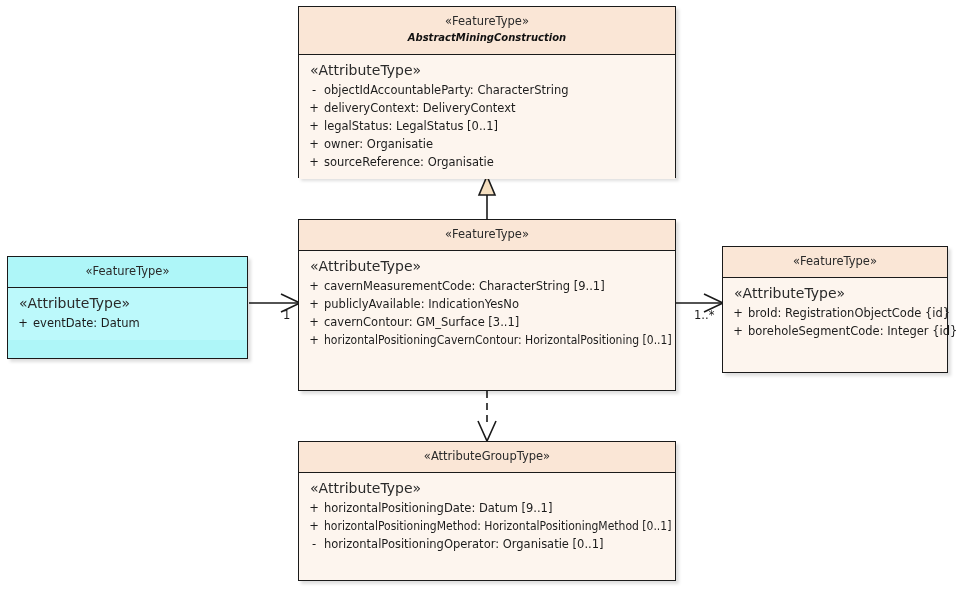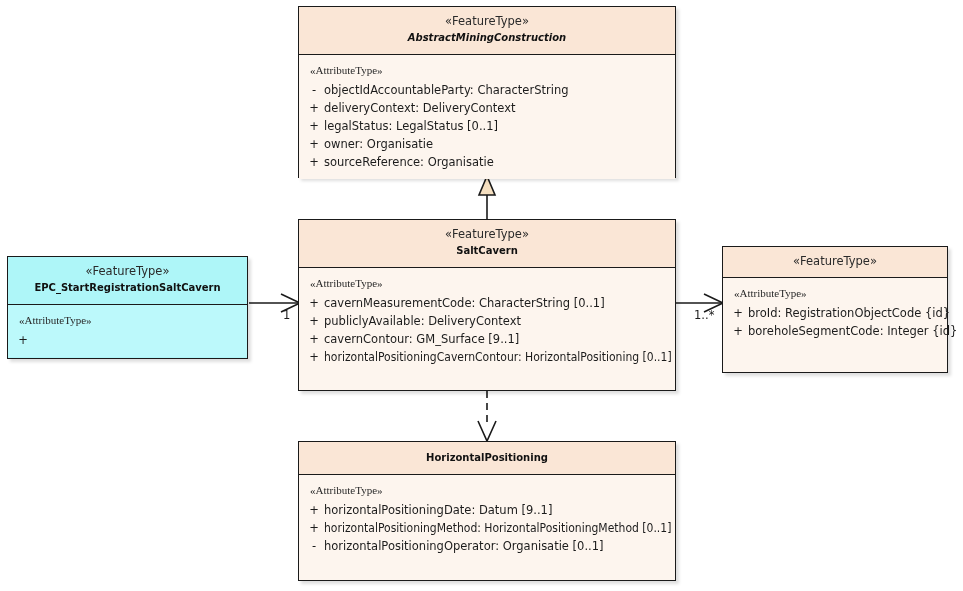--- a/index.html
+++ b/index.html
@@ -51,26 +51,25 @@
     color: #111111;
     line-height: 17px;
     white-space: nowrap;
   }
   .cls-name.abstract {
     font-style: italic;
   }
 
   
   .grp {
-    font-size: 11px;
+    font-size: 14px;
     color: #2a2a2a;
     padding: 0 0 2px 11px;
     line-height: 17px;
     white-space: nowrap;
-    font-family: Liberation Serif, serif;
   }
   .grp.spaced { padding-top: 7px; }
 
   
   .attr {
     display: flex;
     align-items: baseline;
     font-size: 11.5px;
     color: #1c1c1c;
     line-height: 18px;
@@ -171,52 +170,51 @@
       <div class="attr">
         <span class="vis">+</span>
         <span class="sig">sourceReference: Organisatie</span>
       </div>
     </div>
   </div>
 
   <div class="uml-class" style="left:298px; top:219px; width:378px; height:172px;">
     <div class="hdr">
       <div class="stereo">«FeatureType»</div>
-      <div class="cls-name">SaltCavern</div>
-    </div>
-    <div class="body">
-      <div class="grp">«AttributeType»</div>
-      <div class="attr">
-        <span class="vis">+</span>
-        <span class="sig">cavernMeasurementCode: CharacterString [0..1]</span>
-      </div>
-      <div class="attr">
-        <span class="vis">+</span>
-        <span class="sig">publiclyAvailable: DeliveryContext</span>
-      </div>
-      <div class="attr">
-        <span class="vis">+</span>
-        <span class="sig">cavernContour: GM_Surface [9..1]</span>
+    </div>
+    <div class="body">
+      <div class="grp">«AttributeType»</div>
+      <div class="attr">
+        <span class="vis">+</span>
+        <span class="sig">cavernMeasurementCode: CharacterString [9..1]</span>
+      </div>
+      <div class="attr">
+        <span class="vis">+</span>
+        <span class="sig">publiclyAvailable: IndicationYesNo</span>
+      </div>
+      <div class="attr">
+        <span class="vis">+</span>
+        <span class="sig">cavernContour: GM_Surface [3..1]</span>
       </div>
       <div class="attr">
         <span class="vis">+</span>
         <span class="sig squeeze">horizontalPositioningCavernContour: HorizontalPositioning [0..1]</span>
       </div>
     </div>
   </div>
 
   <div class="uml-class cyan" style="left:7px; top:256px; width:241px; height:103px;">
     <div class="hdr">
       <div class="stereo">«FeatureType»</div>
-      <div class="cls-name">EPC_StartRegistrationSaltCavern</div>
-    </div>
-    <div class="body">
-      <div class="grp">«AttributeType»</div>
-      <div class="attr">
-        <span class="vis">+</span>
+    </div>
+    <div class="body">
+      <div class="grp">«AttributeType»</div>
+      <div class="attr">
+        <span class="vis">+</span>
+        <span class="sig">eventDate: Datum</span>
       </div>
     </div>
   </div>
 
   <div class="uml-class" style="left:722px; top:246px; width:226px; height:127px;">
     <div class="hdr">
       <div class="stereo">«FeatureType»</div>
     </div>
     <div class="body">
       <div class="grp">«AttributeType»</div>
@@ -226,21 +224,21 @@
       </div>
       <div class="attr">
         <span class="vis">+</span>
         <span class="sig">boreholeSegmentCode: Integer {id}</span>
       </div>
     </div>
   </div>
 
   <div class="uml-class" style="left:298px; top:441px; width:378px; height:140px;">
     <div class="hdr">
-      <div class="cls-name">HorizontalPositioning</div>
+      <div class="stereo">«AttributeGroupType»</div>
     </div>
     <div class="body">
       <div class="grp">«AttributeType»</div>
       <div class="attr">
         <span class="vis">+</span>
         <span class="sig">horizontalPositioningDate: Datum [9..1]</span>
       </div>
       <div class="attr">
         <span class="vis">+</span>
         <span class="sig squeeze">horizontalPositioningMethod: HorizontalPositioningMethod [0..1]</span>

